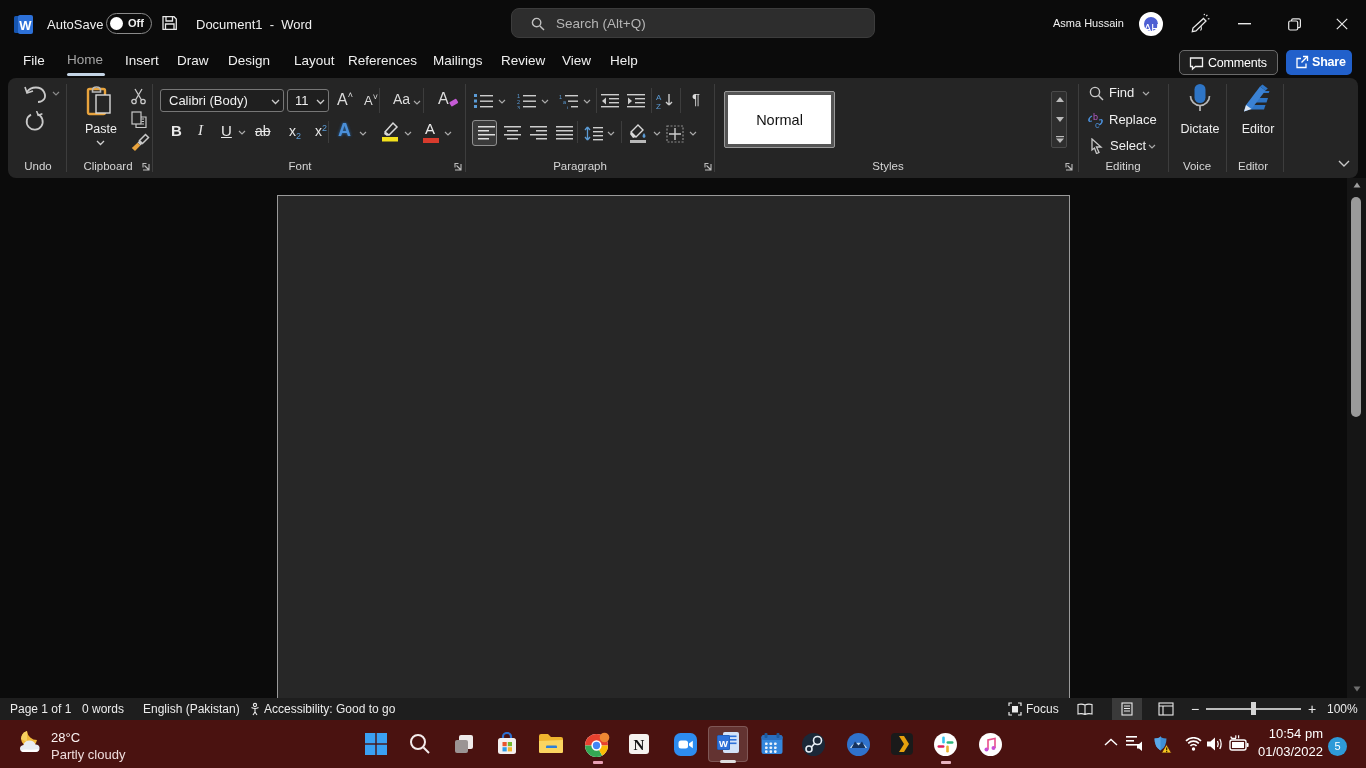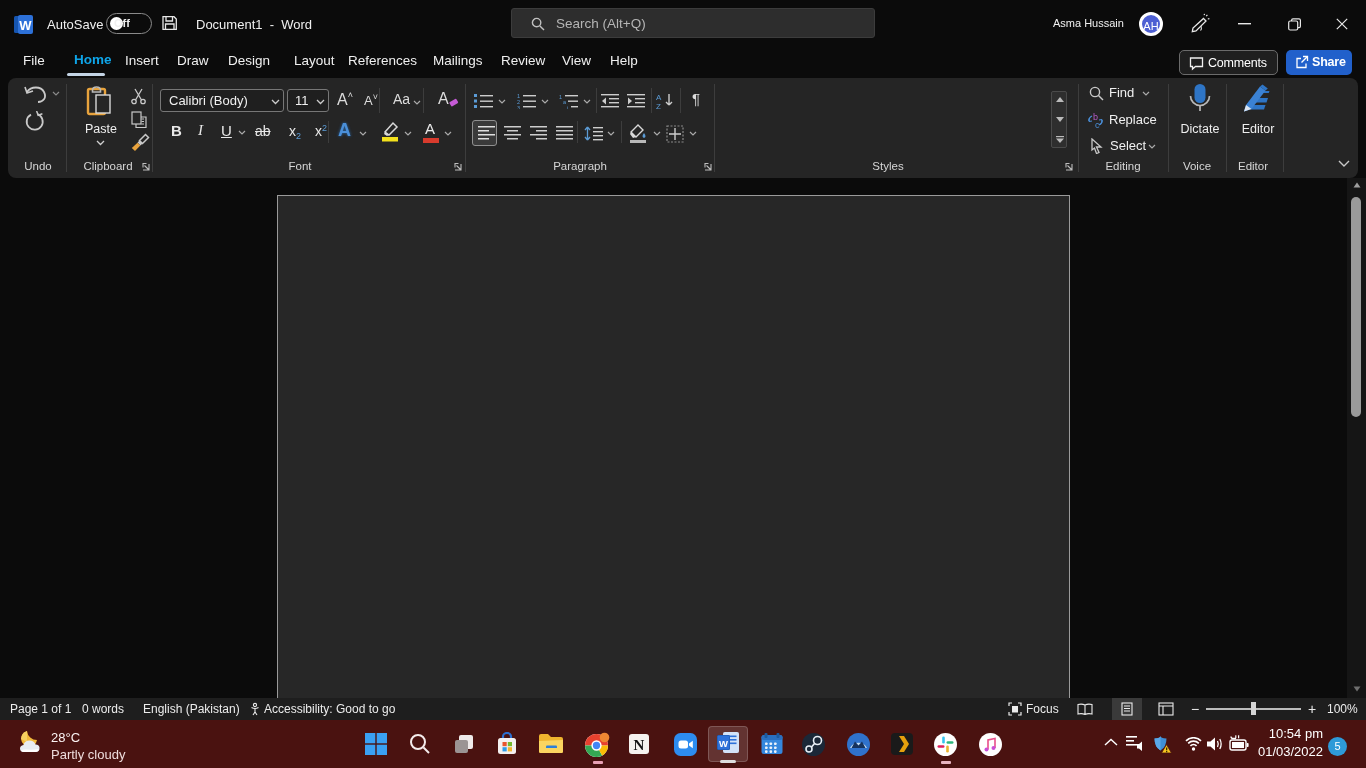--- a/index.html
+++ b/index.html
@@ -12,39 +12,39 @@
 
   <svg class="abs" style="left:14px;top:15px" width="19" height="19" viewBox="0 0 19 19">
     <rect x="0" y="1" width="11" height="17" rx="1.5" fill="#1655b0"></rect>
     <rect x="4" y="0" width="15" height="19" rx="2" fill="#2d71d9"></rect>
     <text x="11.5" y="14.5" font-size="13" font-weight="bold" fill="#fff" text-anchor="middle" font-family="Liberation Sans">W</text>
   </svg>
   <div class="abs" style="left:47px;top:17px;font-size:13px;color:#f0f0f0">AutoSave</div>
 
   <div class="abs" style="left:106px;top:13px;width:46px;height:21px;border:1px solid #8a8a8a;border-radius:11px">
     <div class="abs" style="left:3px;top:3px;width:13px;height:13px;border-radius:50%;background:#fff"></div>
-    <div class="abs" style="left:7px;top:3px;font-size:11px;color:#f0f0f0;font-weight:bold">Off</div>
+    <div class="abs" style="left:21px;top:3px;font-size:11px;color:#f0f0f0;font-weight:bold">Off</div>
   </div>
 
   <svg class="abs" style="left:161px;top:14px" width="18" height="18" viewBox="0 0 18 18" fill="none" stroke="#e8e8e8" stroke-width="1.3">
     <path d="M2 2.7 H13 L15.3 5 V15.3 H2 Z"></path>
     <path d="M5 2.7 V7 H11.5 V2.7"></path>
     <path d="M4.5 15 V10 H13 V15"></path>
   </svg>
   <div class="abs" style="left:196px;top:17px;font-size:13px;color:#f0f0f0">Document1&nbsp; -&nbsp; Word</div>
 
-  <div class="abs" style="left:511px;top:8px;width:364px;height:30px;background:#2d2d2d;border:1px solid #3c3c3c;border-radius:3px">
+  <div class="abs" style="left:511px;top:8px;width:364px;height:30px;background:#2d2d2d;border:1px solid #3c3c3c;border-radius:8px">
     <svg class="abs" style="left:19px;top:8px" width="14" height="14" viewBox="0 0 14 14" fill="none" stroke="#c0c0c0" stroke-width="1.4">
       <circle cx="5.6" cy="5.6" r="4.2"></circle>
         <path d="M8.9 8.9 L13 13"></path>
     </svg>
     <div class="abs" style="left:44px;top:7px;font-size:13.5px;color:#b5b5b5">Search (Alt+Q)</div>
   </div>
   <div class="abs" style="left:1053px;top:17px;font-size:11px;color:#f0f0f0">Asma Hussain</div>
-  <div class="abs" style="left:1139px;top:12px;width:24px;height:24px;border-radius:50%;background:#4d5fd3;border:3px solid #ffffff;text-align:center;font-size:11px;line-height:23px;color:#fff">AH</div>
+  <div class="abs" style="left:1139px;top:12px;width:24px;height:24px;border-radius:50%;background:#4d5fd3;border:5px solid #ffffff;text-align:center;font-size:11px;line-height:23px;color:#fff">AH</div>
 
   <svg class="abs" style="left:1189px;top:13px" width="21" height="21" viewBox="0 0 21 21" fill="none" stroke="#e8e8e8" stroke-width="1.3">
     <path d="M14.5 5.5 L17 8 L7 18 L3.3 18.7 L4 15 Z"></path>
     <path d="M12 13 Q13 16 11.5 17.5" stroke-width="1.1"></path>
     <path d="M17.2 3.2 L18.4 1.9 M18.8 6 L20.4 5.6 M15.5 2.2 L15.2 0.8" stroke-width="1.2"></path>
   </svg>
 
   <svg class="abs" style="left:1238px;top:23px" width="13" height="2" viewBox="0 0 13 2">
       <rect width="13" height="1.4" fill="#e8e8e8"></rect>
     </svg>
@@ -52,21 +52,21 @@
     <rect x="0.7" y="3" width="9" height="9" rx="1.5"></rect>
     <path d="M3.6 3 V2.2 A1.4 1.4 0 0 1 5 0.8 H11 A1.4 1.4 0 0 1 12.4 2.2 V8.2 A1.4 1.4 0 0 1 11 9.6 H10"></path>
   </svg>
   <svg class="abs" style="left:1336px;top:18px" width="12" height="12" viewBox="0 0 12 12" stroke="#e8e8e8" stroke-width="1.2">
       <path d="M0.8 0.8 L11.2 11.2 M11.2 0.8 L0.8 11.2"></path>
     </svg>
 </div>
 
 <div class="abs" style="left:0;top:45px;width:1366px;height:33px;background:#0b0b0b;font-size:13.5px">
   <div class="abs" style="left:23px;top:8px;color:#f0f0f0">File</div>
-  <div class="abs" style="left:74px;top:7px;color:#0ea5e9;font-weight:bold">Home</div>
+  <div class="abs" style="left:67px;top:7px;color:#a3a3a3;font-weight:normal">Home</div>
   <div class="abs" style="left:67px;top:28px;width:38px;height:3px;background:#c3d3e4;border-radius:2px"></div>
   <div class="abs" style="left:125px;top:8px;color:#f0f0f0">Insert</div>
   <div class="abs" style="left:177px;top:8px;color:#f0f0f0">Draw</div>
   <div class="abs" style="left:228px;top:8px;color:#f0f0f0">Design</div>
   <div class="abs" style="left:294px;top:8px;color:#f0f0f0">Layout</div>
   <div class="abs" style="left:348px;top:8px;color:#f0f0f0">References</div>
   <div class="abs" style="left:433px;top:8px;color:#f0f0f0">Mailings</div>
   <div class="abs" style="left:501px;top:8px;color:#f0f0f0">Review</div>
   <div class="abs" style="left:562px;top:8px;color:#f0f0f0">View</div>
   <div class="abs" style="left:610px;top:8px;color:#f0f0f0">Help</div>
@@ -340,20 +340,23 @@
     <path d="M9 3 V15 M3 9 H15" stroke="#cdcdcd" stroke-width="1.4"></path>
   </svg>
   <svg class="chev" style="left:681px;top:53px" width="8" height="5" viewBox="0 0 8 5" fill="none" stroke="#aaa" stroke-width="1.2">
       <path d="M1 1 L4 4 L7 1"></path>
     </svg>
   <div class="lbl" style="left:522px;width:100px">Paragraph</div>
   <svg class="chev" style="left:695px;top:84px" width="10" height="10" viewBox="0 0 10 10" fill="none" stroke="#bdbdbd" stroke-width="1.1">
       <path d="M2 2 H8 V8 M8 2 L3.5 6.5 M5.5 8 H1.5 V4.5" transform="rotate(90 5 5)"></path>
     </svg>
 
+  <div class="abs" style="left:716px;top:13px;width:111px;height:57px;border:1px solid #9a9a9a;border-radius:2px;background:#555;padding:3px">
+    <div style="width:103px;height:49px;background:#fff;display:flex;align-items:center;justify-content:center;font-size:14.5px;color:#111">Normal</div>
+  </div>
 
   <div class="abs" style="left:1043px;top:13px;width:16px;height:57px;background:#2e2e2e;border:1px solid #4a4a4a;border-radius:2px">
     <svg class="chev" style="left:4px;top:5px" width="8" height="5" viewBox="0 0 8 5" fill="#bbb">
         <path d="M4 0 L8 5 H0 Z"></path>
       </svg>
     <svg class="chev" style="left:4px;top:25px" width="8" height="5" viewBox="0 0 8 5" fill="#bbb">
         <path d="M0 0 H8 L4 5 Z"></path>
       </svg>
     <g></g>
     <svg class="chev" style="left:4px;top:44px" width="8" height="7" viewBox="0 0 8 7">

